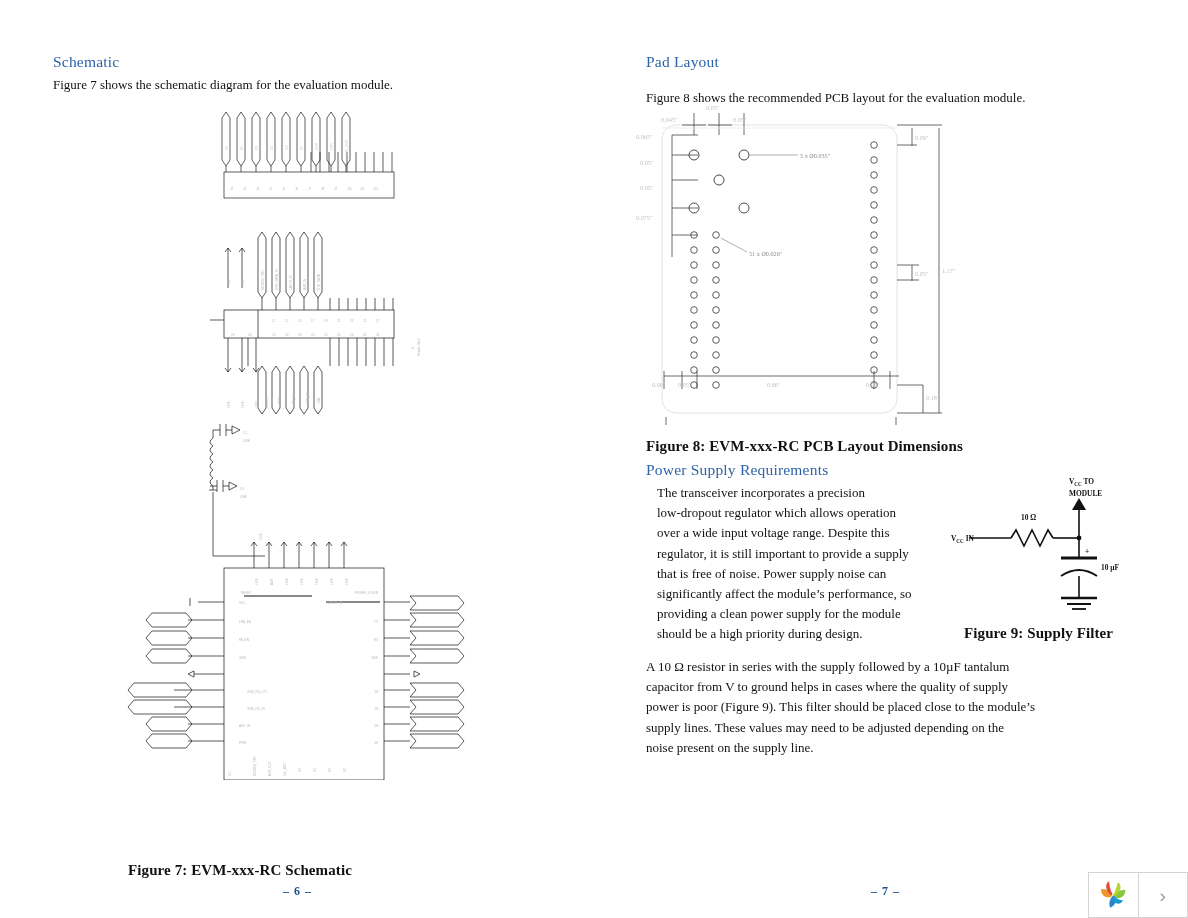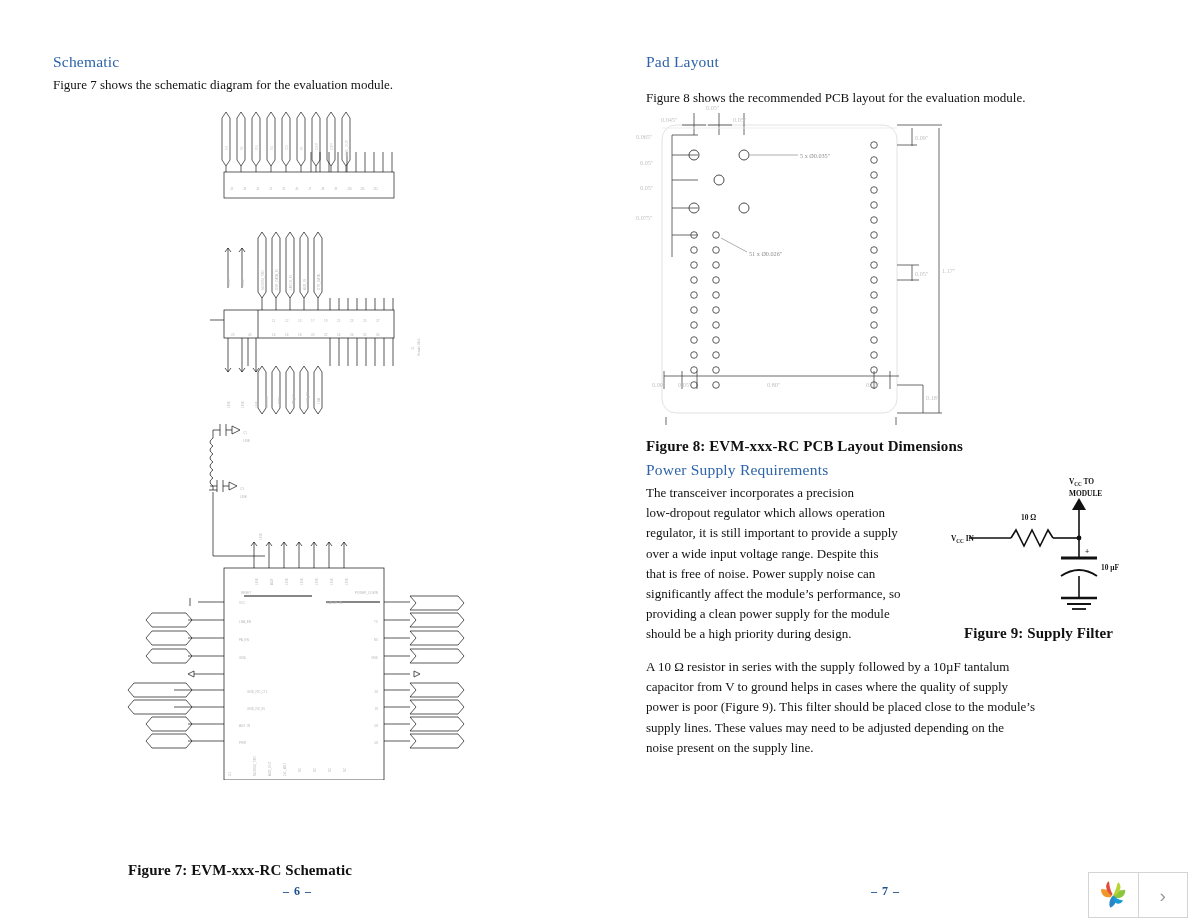--- a/index.html
+++ b/index.html
@@ -530,25 +530,25 @@
       <text class="dimtxt" x="44" y="292">0.05"</text>
       <text class="dimtxt" x="133" y="292">0.80"</text>
       <text class="dimtxt" x="232" y="292">0.05"</text>
       <text class="dimtxt" x="134" y="342">0.97"</text>
     </svg>
 
     <div class="caption abs" style="left:52px;top:438px;">Figure 8: EVM-xxx-RC PCB Layout Dimensions</div>
 
     <h2 class="heading abs" style="left:52px;top:461px;">Power Supply Requirements</h2>
 
-    <div class="abs" style="left:52px;top:483px;width:272px;">
+    <div class="abs" style="left:63px;top:483px;width:272px;">
       <p class="body">The transceiver incorporates a precision</p>
       <p class="body">low-dropout regulator which allows operation</p>
+      <p class="body">over a wide input voltage range. Despite this</p>
       <p class="body">regulator, it is still important to provide a supply</p>
-      <p class="body">over a wide input voltage range. Despite this</p>
       <p class="body">that is free of noise. Power supply noise can</p>
       <p class="body">significantly affect the module’s performance, so</p>
       <p class="body">providing a clean power supply for the module</p>
       <p class="body">should be a high priority during design.</p>
     </div>
 
     <svg class="abs" style="left:355px;top:472px;" width="200" height="150" viewBox="0 0 200 150">
       <g stroke="#111" stroke-width="1.6" fill="none">
 
         <path d="M20 66 h42"></path>

